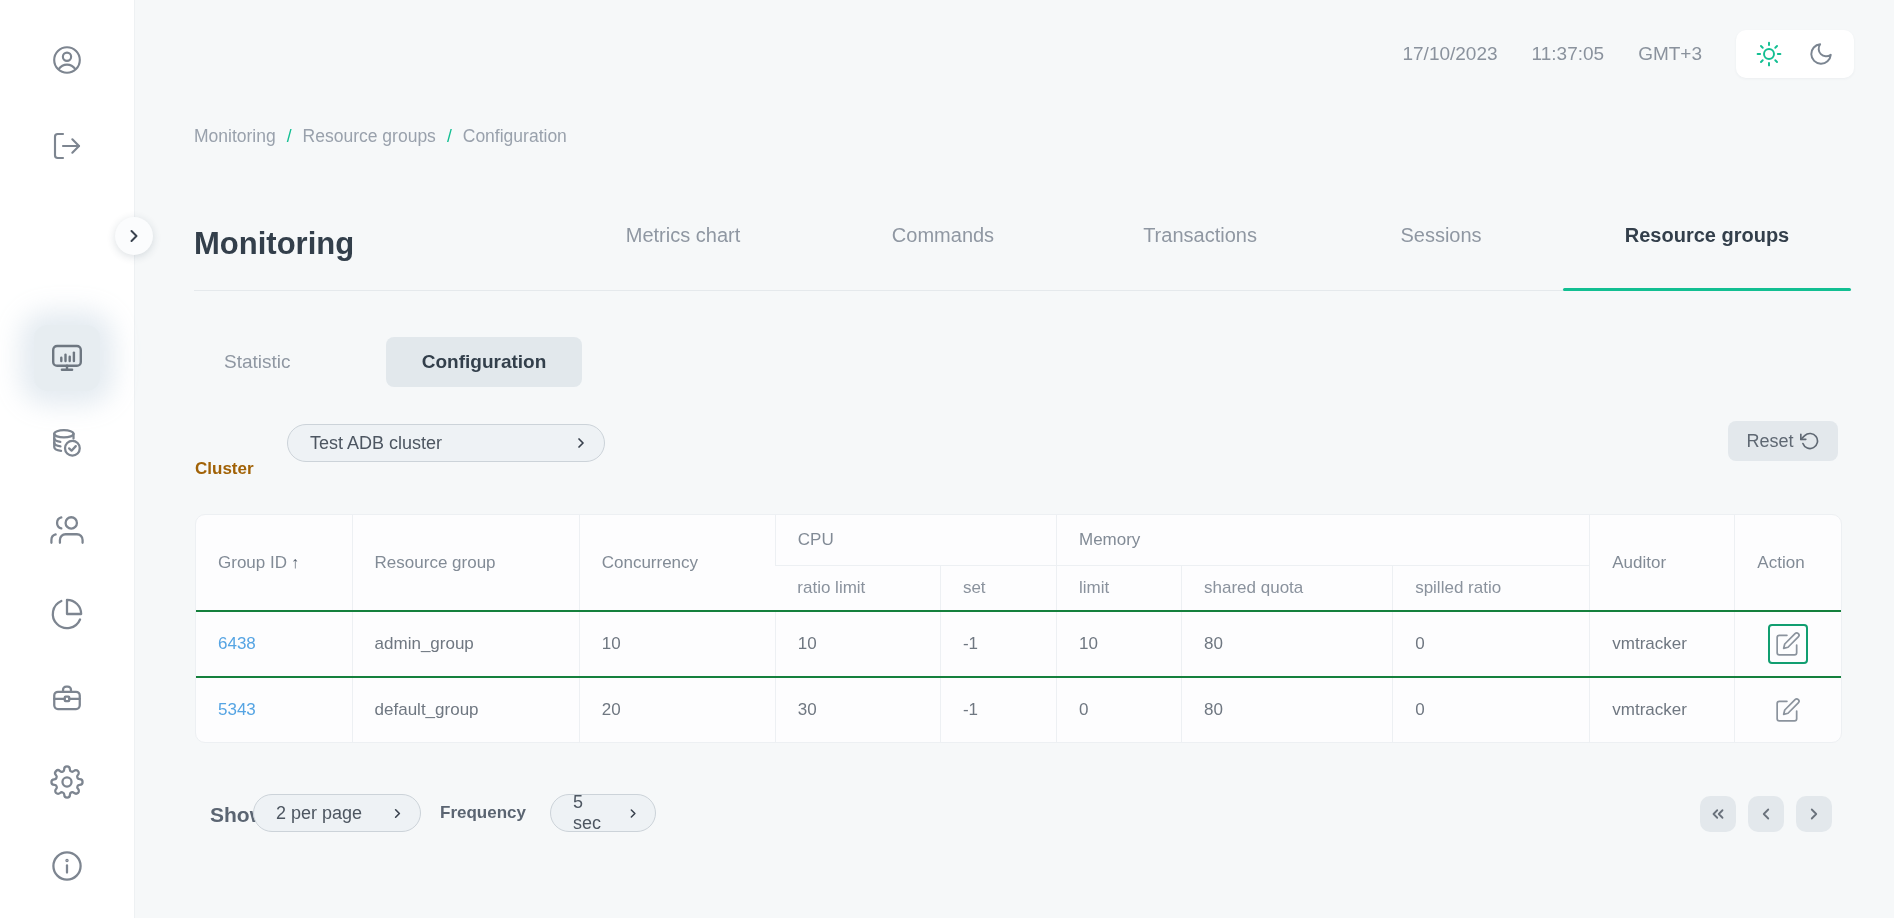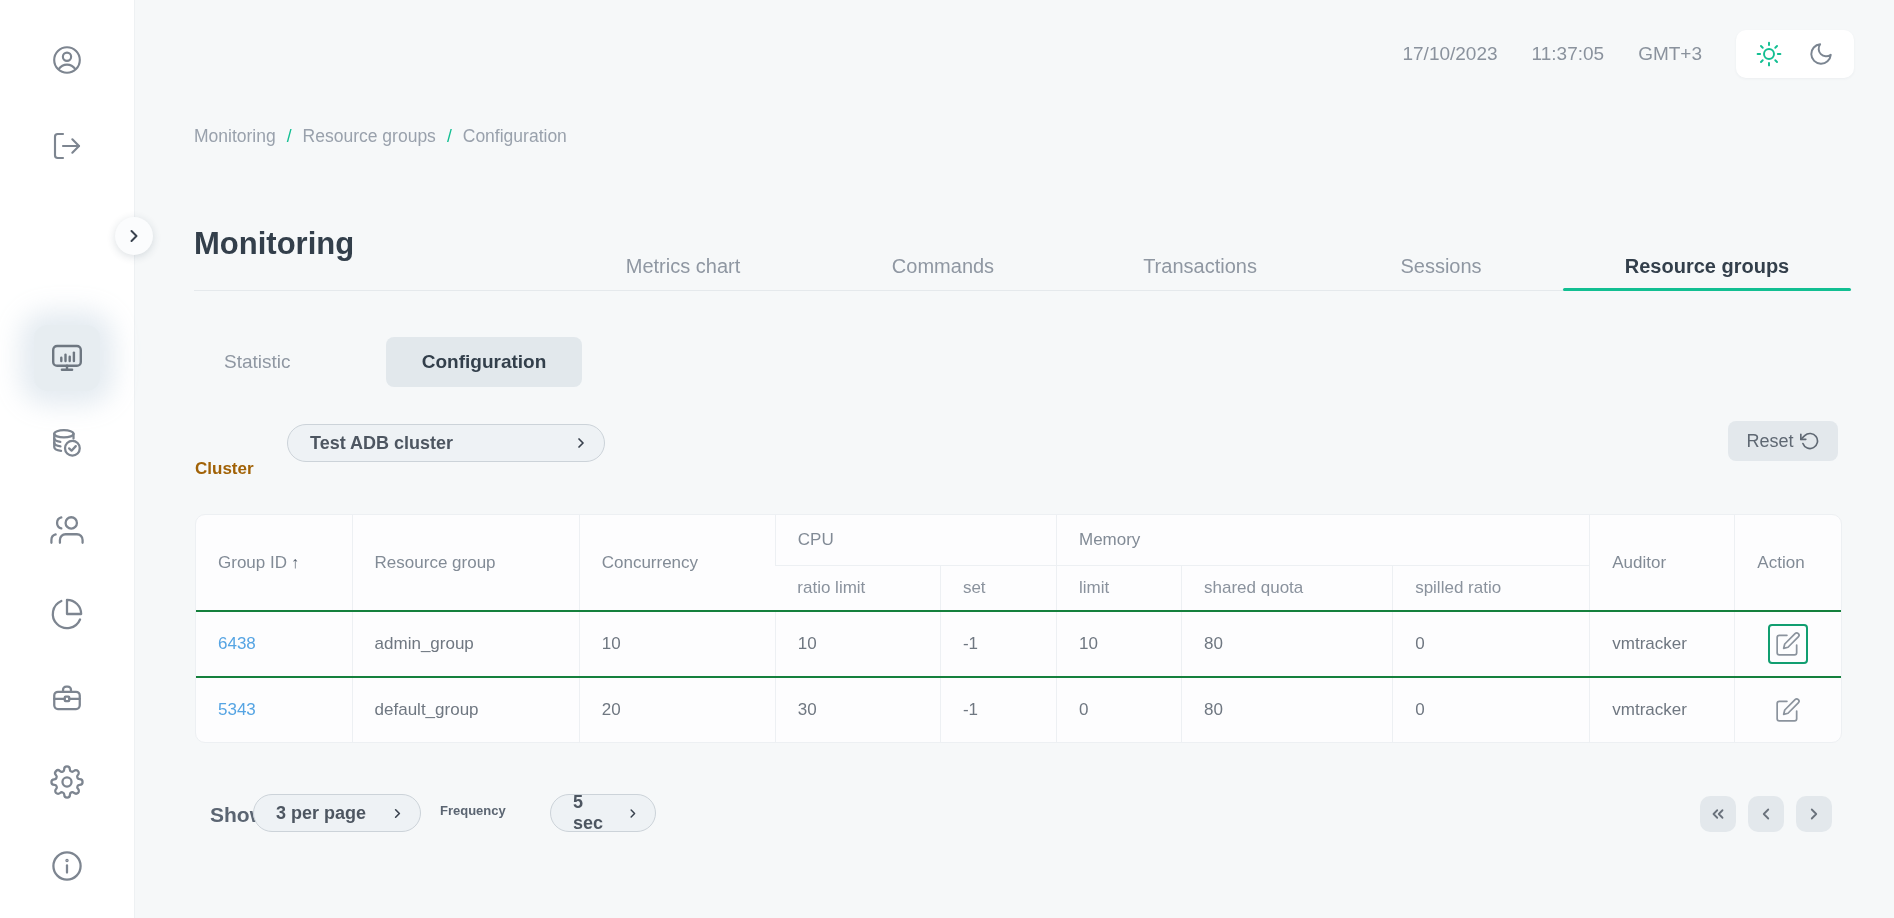--- a/index.html
+++ b/index.html
@@ -32,34 +32,34 @@
     display:flex;align-items:center;justify-content:center;gap:26px;}
   .theme-btn{display:flex;align-items:center;justify-content:center;cursor:pointer;}
 
   
   .crumbs{position:absolute;left:194px;top:126px;display:flex;gap:11px;font-size:17.5px;color:#99a1ac;}
   .crumb{cursor:pointer;}
   .crumb-sep{color:#12bf92;}
 
   
   .page-title{position:absolute;left:194px;top:226px;font-size:31px;font-weight:700;color:#333f4b;}
-  .tab{position:absolute;top:255px;transform:translateX(-50%);font-size:20px;color:#8f97a2;white-space:nowrap;cursor:pointer;}
+  .tab{position:absolute;top:224px;transform:translateX(-50%);font-size:20px;color:#8f97a2;white-space:nowrap;cursor:pointer;}
   .tab.active{color:#333f4b;font-weight:700;}
   .tabs-divider{position:absolute;left:194px;top:290px;width:1657px;height:1px;background:#e5e9ec;}
   .tab-underline{position:absolute;left:1563px;top:288px;width:288px;height:3px;background:#12bf92;border-radius:2px;}
 
   
   .subtab{position:absolute;left:224px;top:351px;font-size:19px;color:#8f97a2;cursor:pointer;}
   .subtab-active{position:absolute;left:386px;top:337px;width:196px;height:50px;background:#e2e8ec;border-radius:8px;
     display:flex;align-items:center;justify-content:center;font-size:19px;font-weight:700;color:#333f4b;cursor:pointer;}
 
   
   .cluster-label{position:absolute;left:195px;top:433px;font-size:17px;font-weight:700;color:#a16207;margin-top:26px;}
   .pill{display:inline-flex;align-items:center;justify-content:space-between;background:#eef2f5;border:1px solid #ccd3d9;
-    border-radius:19px;height:38px;box-sizing:border-box;padding:0 15px 0 22px;color:#4d5661;font-size:18px;gap:12px;cursor:pointer;font-weight:bold;}
+    border-radius:19px;height:38px;box-sizing:border-box;padding:0 15px 0 22px;color:#4d5661;font-size:18px;gap:12px;cursor:pointer;}
   .cluster-pill{position:absolute;left:287px;top:424px;width:318px;}
   .reset-btn{position:absolute;left:1728px;top:421px;width:110px;height:40px;border-radius:8px;background:#e3e8ec;
     display:flex;align-items:center;justify-content:center;gap:6px;color:#5f6873;font-size:18px;cursor:pointer;}
 
   
   .table-card{position:absolute;left:195px;top:514px;width:1645px;background:#fdfdfe;border:1px solid #edf0f3;border-radius:10px;overflow:hidden;}
   table{width:100%;border-collapse:collapse;table-layout:fixed;}
   th,td{padding:0 0 0 22px;text-align:left;}
   th + th, td + td{border-left:1px solid #edf0f3;}
   tr.h1 th{height:50px;font-weight:400;font-size:17px;color:#828b96;}
@@ -67,21 +67,21 @@
   tbody td{height:64px;border-top:2px solid #15803d;font-size:17px;color:#6f7781;}
   td.id-cell{color:#55a4e3;cursor:pointer;}
   td.action-cell{padding:0;text-align:center;}
   .sort-arrow{color:#5b6572;margin-left:4px;font-size:16px;cursor:pointer;}
   .edit-wrap{display:inline-flex;align-items:center;justify-content:center;padding:5px;border:2px solid transparent;border-radius:4px;color:#8b939d;cursor:pointer;vertical-align:middle;}
   .edit-wrap.hl{border-color:#119e70;}
 
   
   .show-label{position:absolute;left:210px;top:803px;font-size:21px;font-weight:700;color:#5b6572;}
   .show-pill{position:absolute;left:253px;top:794px;width:168px;}
-  .freq-label{position:absolute;left:440px;top:803px;font-size:13px;font-weight:700;color:#5b6572;}
+  .freq-label{position:absolute;left:440px;top:803px;font-size:17px;font-weight:700;color:#5b6572;}
   .freq-pill{position:absolute;left:550px;top:794px;width:106px;}
   .sq{position:absolute;top:796px;width:36px;height:36px;border-radius:10px;background:#e3e8ec;display:flex;align-items:center;justify-content:center;color:#6a727c;cursor:pointer;}
 </style>
 </head>
 <body>
 
 <div id="app">
 
   <div class="sidebar">
     <div class="side-ic" style="top:43px;">
@@ -305,21 +305,21 @@
               </svg>
             </span>
           </td>
         </tr>
       </tbody>
     </table>
   </div>
 
   <div class="show-label">Show</div>
   <div class="pill show-pill">
-    <span>3 per page</span>
+    <span>2 per page</span>
     <svg class="ic" width="15" height="15" viewBox="0 0 24 24" style="stroke-width:2.6;color:#39424e;">
       <polyline points="9 6 15 12 9 18"></polyline>
     </svg>
   </div>
   <div class="freq-label">Frequency</div>
   <div class="pill freq-pill">
     <span>5 sec</span>
     <svg class="ic" width="15" height="15" viewBox="0 0 24 24" style="stroke-width:2.6;color:#39424e;">
       <polyline points="9 6 15 12 9 18"></polyline>
     </svg>

